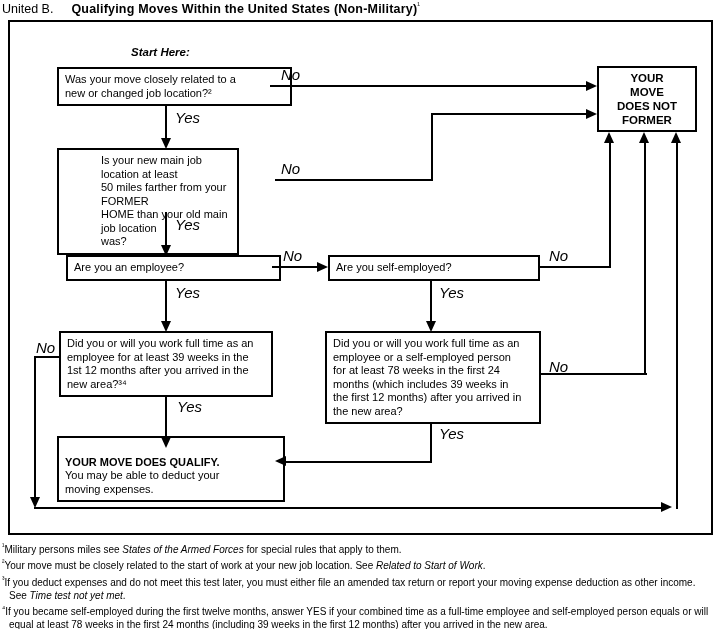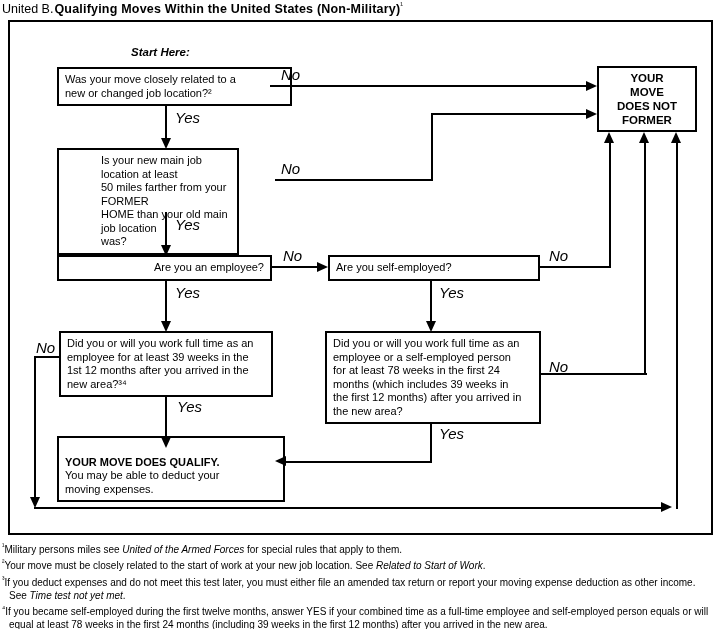--- a/index.html
+++ b/index.html
@@ -1,19 +1,19 @@
 <!DOCTYPE html>
 <html><head>
 <meta charset="utf-8">
 <style>
   html,body{margin:0;padding:0;background:#fff;}
   .page{position:relative;width:721px;height:629px;background:#fff;color:#000;
         font-family:"Liberation Sans",sans-serif;overflow:hidden;}
   .title{position:absolute;left:2px;top:1px;font-size:12.5px;white-space:nowrap;}
-  .title b{margin-left:1px;letter-spacing:.2px;}
+  .title b{margin-left:18px;letter-spacing:.2px;}
   .title sup{font-size:8px;}
   .frame{position:absolute;left:8px;top:20px;width:705px;height:515px;
          border:2px solid #000;box-sizing:border-box;background:#fff;}
   .start{position:absolute;left:131px;top:46px;font-size:11.5px;font-weight:bold;font-style:italic;}
   .box{position:absolute;border:2px solid #000;background:#fff;box-sizing:border-box;
        font-size:11px;line-height:13.5px;padding:4px 6px;white-space:pre-line;}
   .term{font-weight:bold;text-align:center;font-size:11.5px;line-height:14px;padding:3px 2px;}
   .qualify-head{font-weight:bold;display:block;}
   .lbl{position:absolute;font-size:15px;font-style:italic;white-space:nowrap;}
   .line{position:absolute;background:#000;}
@@ -39,21 +39,21 @@
   <div class="frame"></div>
 
   <div class="start">Start Here:</div>
 
   <div class="box" style="left:57px;top:67px;width:235px;">Was your move closely related to a
 new or changed job location?²</div>
   <div class="box" style="left:57px;top:148px;width:182px;padding-left:42px;">Is your new main job location at least
 50 miles farther from your FORMER
 HOME than your old main job location
 was?</div>
-  <div class="box" style="left:57px;top:255px;width:215px;height:26px;text-align:right;">Are you an employee?</div>
+  <div class="box" style="left:66px;top:255px;width:215px;height:26px;">Are you an employee?</div>
   <div class="box" style="left:328px;top:255px;width:212px;height:26px;">Are you self-employed?</div>
   <div class="box" style="left:59px;top:331px;width:214px;">Did you or will you work full time as an
 employee for at least 39 weeks in the
 1st 12 months after you arrived in the
 new area?³⁴</div>
   <div class="box" style="left:325px;top:331px;width:216px;">Did you or will you work full time as an
 employee or a self-employed person
 for at least 78 weeks in the first 24
 months (which includes 39 weeks in
 the first 12 months) after you arrived in
@@ -121,19 +121,19 @@
 
   <div class="line" style="left:541px;top:373px;width:106px;height:2px;"></div>
   <div class="line" style="left:644px;top:140px;width:2px;height:235px;"></div>
   <div class="arr u" style="left:639px;top:132px;"></div>
 
   <div class="line" style="left:430px;top:422px;width:2px;height:41px;"></div>
   <div class="line" style="left:286px;top:461px;width:146px;height:2px;"></div>
   <div class="arr l" style="left:275px;top:456px;"></div>
 
   <div class="footnotes">
-    <div class="fn"><sup>¹</sup><span>Military persons miles see </span><em>United of the Armed Forces</em><span> for special rules that apply to them.</span></div>
+    <div class="fn"><sup>¹</sup><span>Military persons miles see </span><em>States of the Armed Forces</em><span> for special rules that apply to them.</span></div>
     <div class="fn"><sup>²</sup><span>Your move must be closely related to the start of work at your new job location. See </span><em>Related to Start of Work</em><span>.</span></div>
     <div class="fn"><sup>³</sup><span>If you deduct expenses and do not meet this test later, you must either file an amended tax return or report your moving expense deduction as other income. See </span><em>Time test not yet met</em><span>.</span></div>
     <div class="fn"><sup>⁴</sup><span>If you became self-employed during the first twelve months, answer YES if your combined time as a full-time employee and self-employed person equals or will equal at least 78 weeks in the first 24 months (including 39 weeks in the first 12 months) after you arrived in the new area.</span><em></em><span></span></div>
   </div>
 
 </div>
 
 </body></html>

